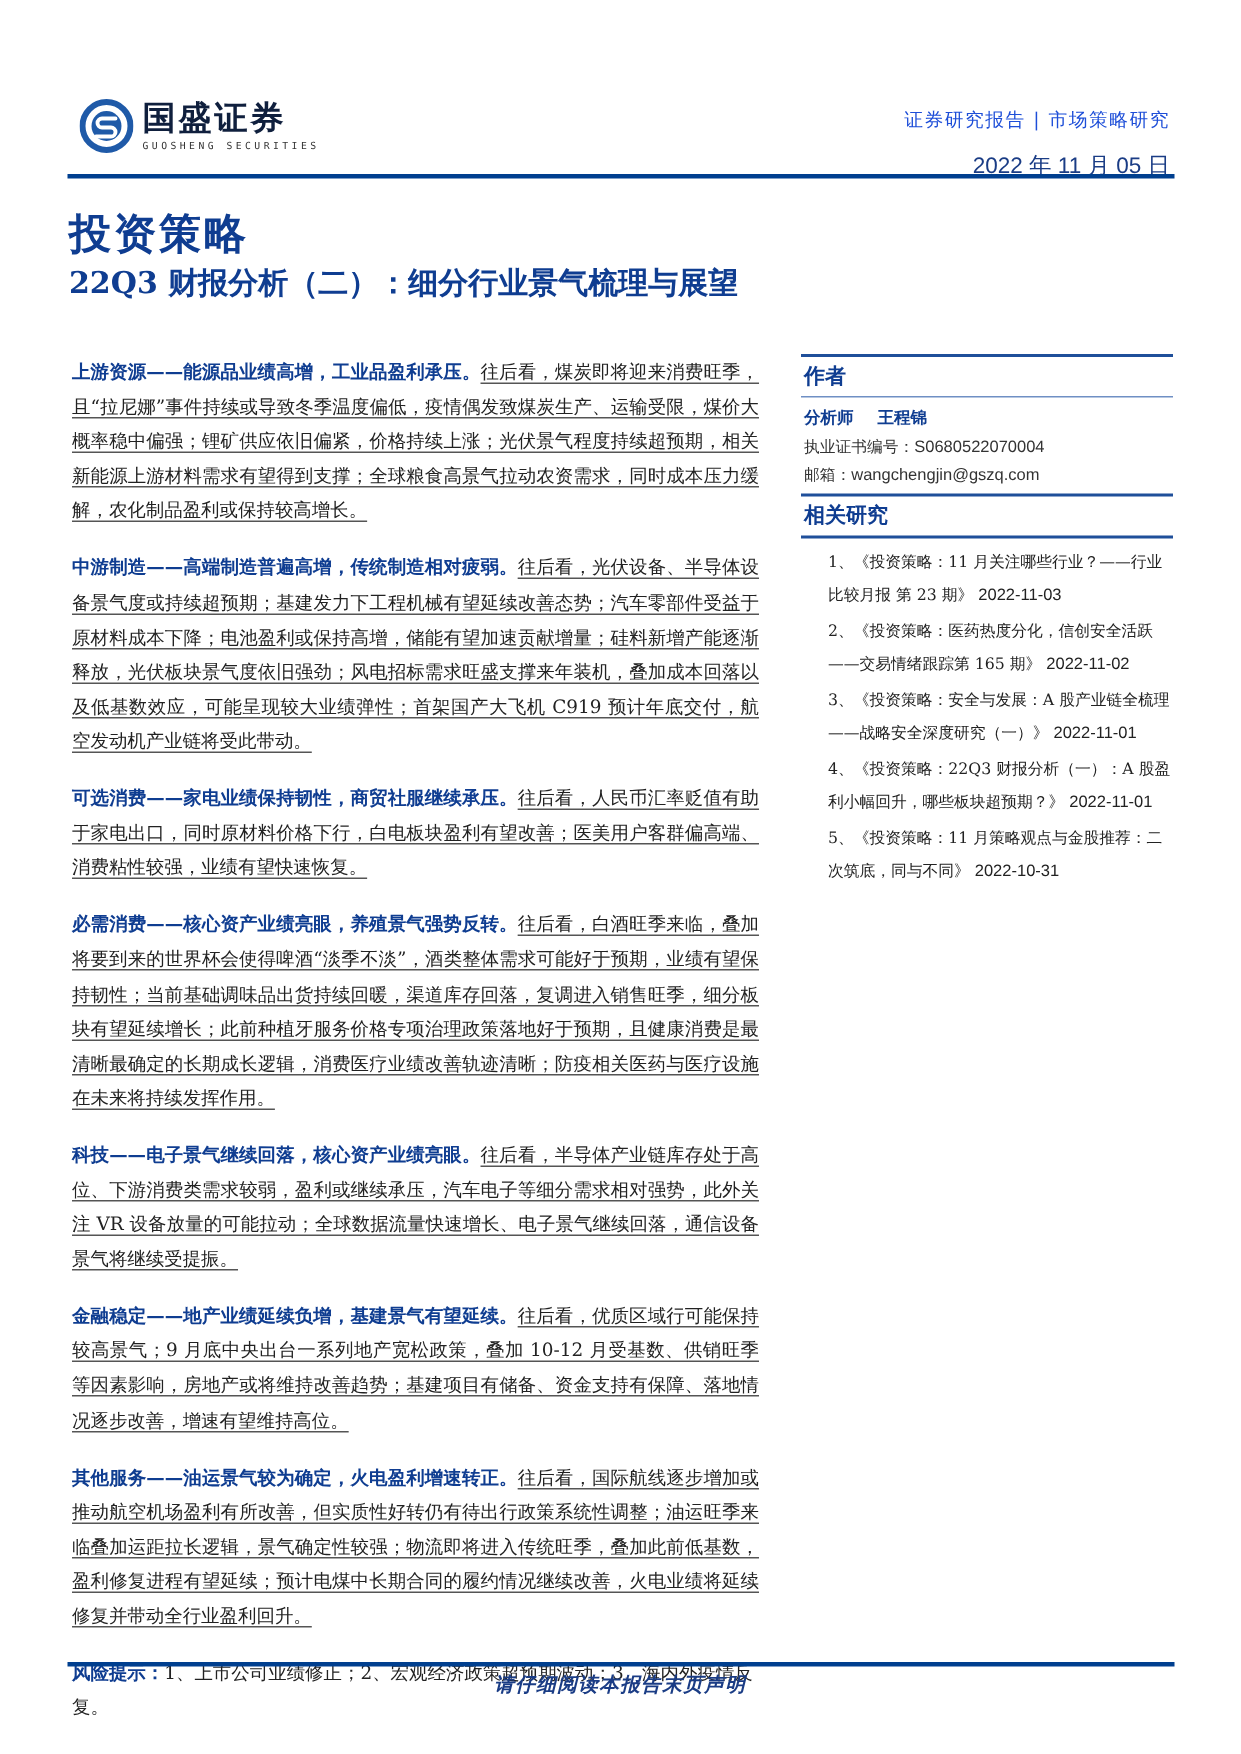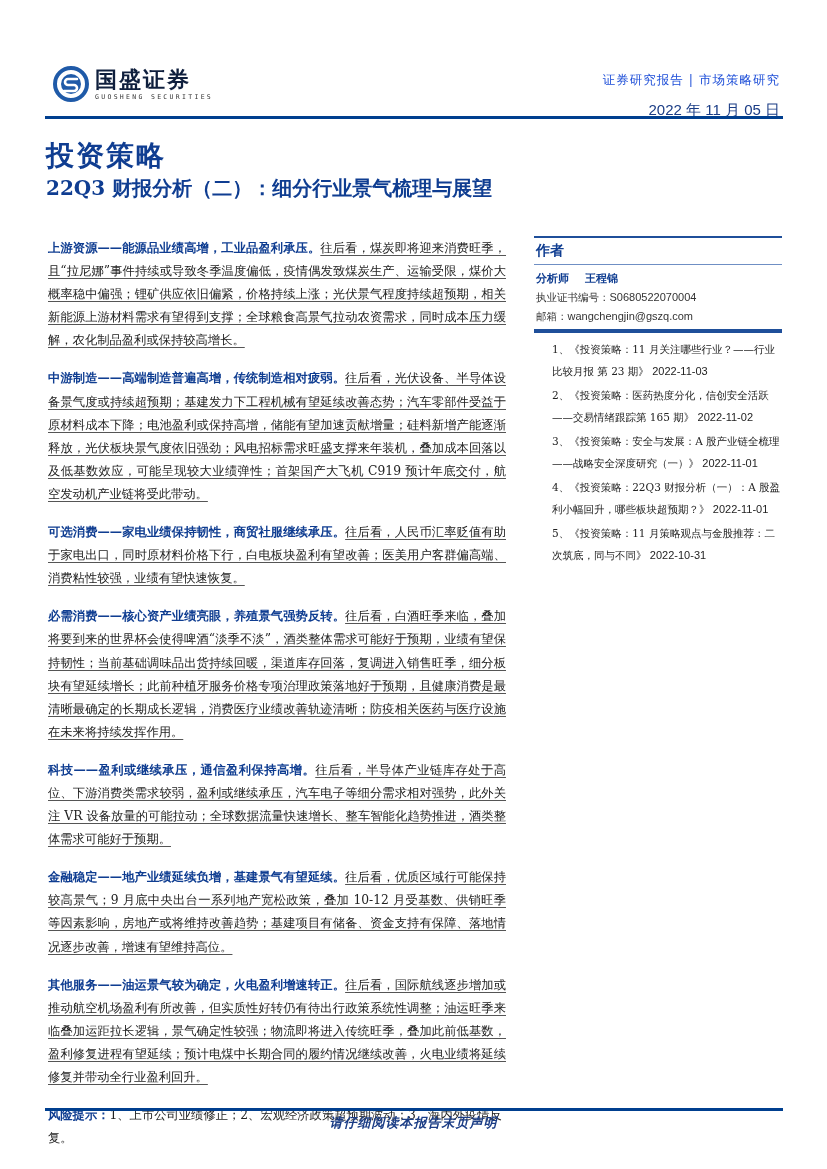--- a/index.html
+++ b/index.html
@@ -76,21 +76,21 @@
   <p class="para">
     <span class="lead">中游制造——高端制造普遍高增，传统制造相对疲弱。</span><span class="u">往后看，光伏设备、半导体设备景气度或持续超预期；基建发力下工程机械有望延续改善态势；汽车零部件受益于原材料成本下降；电池盈利或保持高增，储能有望加速贡献增量；硅料新增产能逐渐释放，光伏板块景气度依旧强劲；风电招标需求旺盛支撑来年装机，叠加成本回落以及低基数效应，可能呈现较大业绩弹性；首架国产大飞机 C919 预计年底交付，航空发动机产业链将受此带动。</span>
   </p>
   <p class="para">
     <span class="lead">可选消费——家电业绩保持韧性，商贸社服继续承压。</span><span class="u">往后看，人民币汇率贬值有助于家电出口，同时原材料价格下行，白电板块盈利有望改善；医美用户客群偏高端、消费粘性较强，业绩有望快速恢复。</span>
   </p>
   <p class="para">
     <span class="lead">必需消费——核心资产业绩亮眼，养殖景气强势反转。</span><span class="u">往后看，白酒旺季来临，叠加将要到来的世界杯会使得啤酒“淡季不淡”，酒类整体需求可能好于预期，业绩有望保持韧性；当前基础调味品出货持续回暖，渠道库存回落，复调进入销售旺季，细分板块有望延续增长；此前种植牙服务价格专项治理政策落地好于预期，且健康消费是最清晰最确定的长期成长逻辑，消费医疗业绩改善轨迹清晰；防疫相关医药与医疗设施在未来将持续发挥作用。</span>
   </p>
   <p class="para">
-    <span class="lead">科技——盈利或继续承压，通信盈利保持高增。</span><span class="u">往后看，半导体产业链库存处于高位、下游消费类需求较弱，盈利或继续承压，汽车电子等细分需求相对强势，此外关注 VR 设备放量的可能拉动；全球数据流量快速增长、整车智能化趋势推进，酒类整体需求可能好于预期。</span>
+    <span class="lead">科技——电子景气继续回落，核心资产业绩亮眼。</span><span class="u">往后看，半导体产业链库存处于高位、下游消费类需求较弱，盈利或继续承压，汽车电子等细分需求相对强势，此外关注 VR 设备放量的可能拉动；全球数据流量快速增长、电子景气继续回落，通信设备景气将继续受提振。</span>
   </p>
   <p class="para">
     <span class="lead">金融稳定——地产业绩延续负增，基建景气有望延续。</span><span class="u">往后看，优质区域行可能保持较高景气；9 月底中央出台一系列地产宽松政策，叠加 10-12 月受基数、供销旺季等因素影响，房地产或将维持改善趋势；基建项目有储备、资金支持有保障、落地情况逐步改善，增速有望维持高位。</span>
   </p>
   <p class="para">
     <span class="lead">其他服务——油运景气较为确定，火电盈利增速转正。</span><span class="u">往后看，国际航线逐步增加或推动航空机场盈利有所改善，但实质性好转仍有待出行政策系统性调整；油运旺季来临叠加运距拉长逻辑，景气确定性较强；物流即将进入传统旺季，叠加此前低基数，盈利修复进程有望延续；预计电煤中长期合同的履约情况继续改善，火电业绩将延续修复并带动全行业盈利回升。</span>
   </p>
   <p class="risk">
     <span class="lead">风险提示：</span><span>1、上市公司业绩修正；2、宏观经济政策超预期波动；3、海内外疫情反复。</span>
   </p>
@@ -103,20 +103,21 @@
   <div class="analyst">
     <span>分析师</span><span>王程锦</span>
   </div>
   <div class="meta">
     <span>执业证书编号：</span><span class="v">S0680522070004</span>
   </div>
   <div class="meta" style="padding-bottom:5px">
     <span>邮箱：</span><span class="v">wangchengjin@gszq.com</span>
   </div>
   <div class="side-rule"></div>
+  <div class="side-head">相关研究</div>
   <div class="side-rule"></div>
   <div class="related">
     <div class="related-item">
       <span>1、《投资策略：11 月关注哪些行业？——行业比较月报 第 23 期》</span> <span class="d">2022-11-03</span>
     </div>
     <div class="related-item">
       <span>2、《投资策略：医药热度分化，信创安全活跃——交易情绪跟踪第 165 期》</span> <span class="d">2022-11-02</span>
     </div>
     <div class="related-item">
       <span>3、《投资策略：安全与发展：A 股产业链全梳理——战略安全深度研究（一）》</span> <span class="d">2022-11-01</span>

